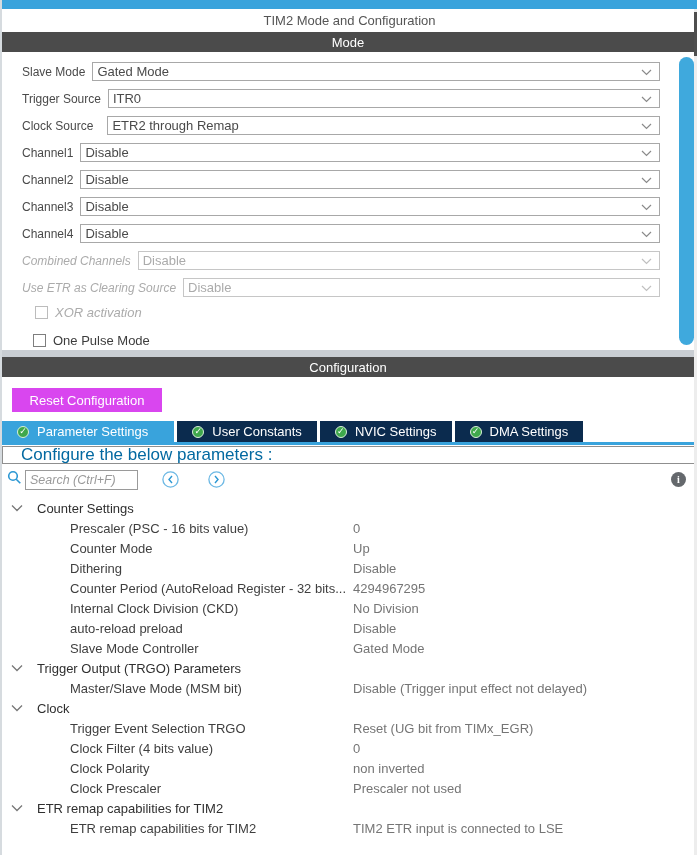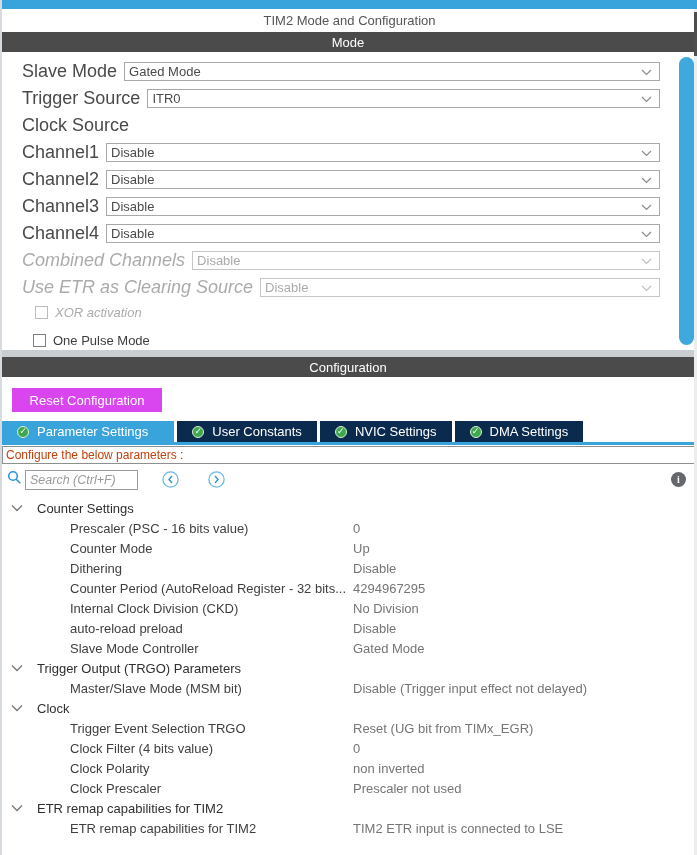--- a/index.html
+++ b/index.html
@@ -9,41 +9,41 @@
   .top-bar { height: 9px; background: #39a3dc; }
   .outer-scrollbar { position: absolute; top: 9px; right: 0; width: 3px; height: 846px; background: #ededed; z-index: 9; }
   .outer-scrollbar .outer-thumb { position: absolute; top: 3px; left: 0; width: 3px; height: 44px; background: #4e4e4e; }
 
   .title-bar { height: 23px; display: flex; align-items: center; justify-content: center; font-size: 13px; color: #555; background: #fff; }
   .section-header { height: 20px; width: 692px; background: #4b4b4b; color: #fff; font-size: 13px; display: flex; align-items: center; justify-content: center; }
 
   
   .mode-panel { position: relative; height: 298px; padding-top: 10px; width: 695px; }
   .mode-row { display: flex; align-items: center; height: 19px; margin: 0 37px 8px 20px; }
-  .mode-row .lbl { font-size: 18px; color: #4a4a4a; margin-right: 7px; white-space: nowrap; }
+  .mode-row .lbl { font-size: 12px; color: #4a4a4a; margin-right: 7px; white-space: nowrap; }
   .select { flex: 1; height: 19px; border: 1px solid #a8a8a8; background: #fff; display: flex; align-items: center; justify-content: space-between; padding: 0 7px 0 4px; font-size: 13px; color: #4a4a4a; }
   .mode-row.disabled .lbl { color: #ababab; font-style: italic; }
   .mode-row.disabled .select { border-color: #c6c6c6; color: #ababab; }
   .check-row { display: flex; align-items: center; height: 14px; margin-left: 31px; margin-top: 8px; margin-bottom: 14px; font-size: 13px; color: #3d3d3d; }
   .check-row .box { width: 13px; height: 13px; border: 1px solid #7e7e7e; background: #fff; margin-right: 7px; }
   .check-row.disabled { color: #ababab; font-style: italic; margin-left: 33px; }
   .check-row.disabled .box { border-color: #bcbcbc; }
   .mode-scrollbar-thumb { position: absolute; top: 5px; right: 3px; width: 15px; height: 288px; background: #3fa9dd; border-radius: 8px; }
 
   .h-strip { height: 7px; width: 695px; background: #c9ced3; }
 
   
   .reset-btn { margin: 11px 0 0 10px; width: 150px; height: 24px; background: #d946ef; color: #fff; font-size: 13px; border: none; display: flex; align-items: center; justify-content: center; cursor: default; }
   .tabs { display: flex; margin-top: 9px; height: 21px; width: 695px; }
   .tab { display: flex; align-items: center; gap: 8px; padding: 0 15px; color: #fff; font-size: 13px; background: #0b2b4e; margin-left: 3px; white-space: nowrap; }
   .tab.selected { background: #39a3dc; margin-left: 0; padding: 0 26px 0 15px; }
   .badge { width: 12px; height: 12px; border-radius: 50%; background: #3fa84c; color: #fff; display: flex; align-items: center; justify-content: center; font-size: 9px; line-height: 1; border: 1px solid #d8efda; }
   .tab-underline { height: 3px; width: 695px; background: #39a3dc; }
 
-  .configure-box { margin-top: 1px; width: 694px; height: 18px; border: 1px solid #8f8f8f; display: flex; align-items: center; padding-left: 3px; font-size: 12px; color: #c2410c; background: #fff; }
+  .configure-box { margin-top: 1px; width: 694px; height: 18px; border: 1px solid #8f8f8f; display: flex; align-items: center; padding-left: 18px; font-size: 17px; color: #0369a1; background: #fff; }
 
   .search-row { position: relative; height: 31px; display: flex; align-items: center; padding-left: 5px; }
   .search-input { width: 113px; height: 20px; border: 1px solid #9a9a9a; margin-left: 3px; font-size: 12.5px; padding: 0 4px; color: #444; font-family: "Liberation Sans", sans-serif; }
   .search-input::placeholder { font-style: italic; color: #9a9a9a; }
   .nav-circle { width: 17px; height: 17px; margin-left: 29px; background: none; border: none; padding: 0; cursor: default; }
   .nav-circle.prev { margin-left: 24px; }
   .info-icon { position: absolute; right: 11px; top: 8px; width: 15px; height: 15px; border-radius: 50%; background: #64686c; color: #fff; display: flex; align-items: center; justify-content: center; font-size: 10px; font-weight: bold; font-family: "Liberation Serif", serif; }
 
   
   .tree { padding-top: 3px; font-size: 13px; }
@@ -79,20 +79,26 @@
       <span class="lbl">Trigger Source</span>
       <div class="select">
         <span>ITR0</span>
         <span><svg width="11" height="7">
               <polyline points="1,1 5.5,5.5 10,1" fill="none" stroke="#8a8a8a" stroke-width="1.2"></polyline>
             </svg></span>
       </div>
     </div>
     <div class="mode-row">
       <span class="lbl" style="margin-right:14px;">Clock Source</span>
+      <div class="select">
+        <span>ETR2 through Remap</span>
+        <span><svg width="11" height="7">
+              <polyline points="1,1 5.5,5.5 10,1" fill="none" stroke="#8a8a8a" stroke-width="1.2"></polyline>
+            </svg></span>
+      </div>
     </div>
     <div class="mode-row">
       <span class="lbl">Channel1</span>
       <div class="select">
         <span>Disable</span>
         <span><svg width="11" height="7">
               <polyline points="1,1 5.5,5.5 10,1" fill="none" stroke="#8a8a8a" stroke-width="1.2"></polyline>
             </svg></span>
       </div>
     </div>

